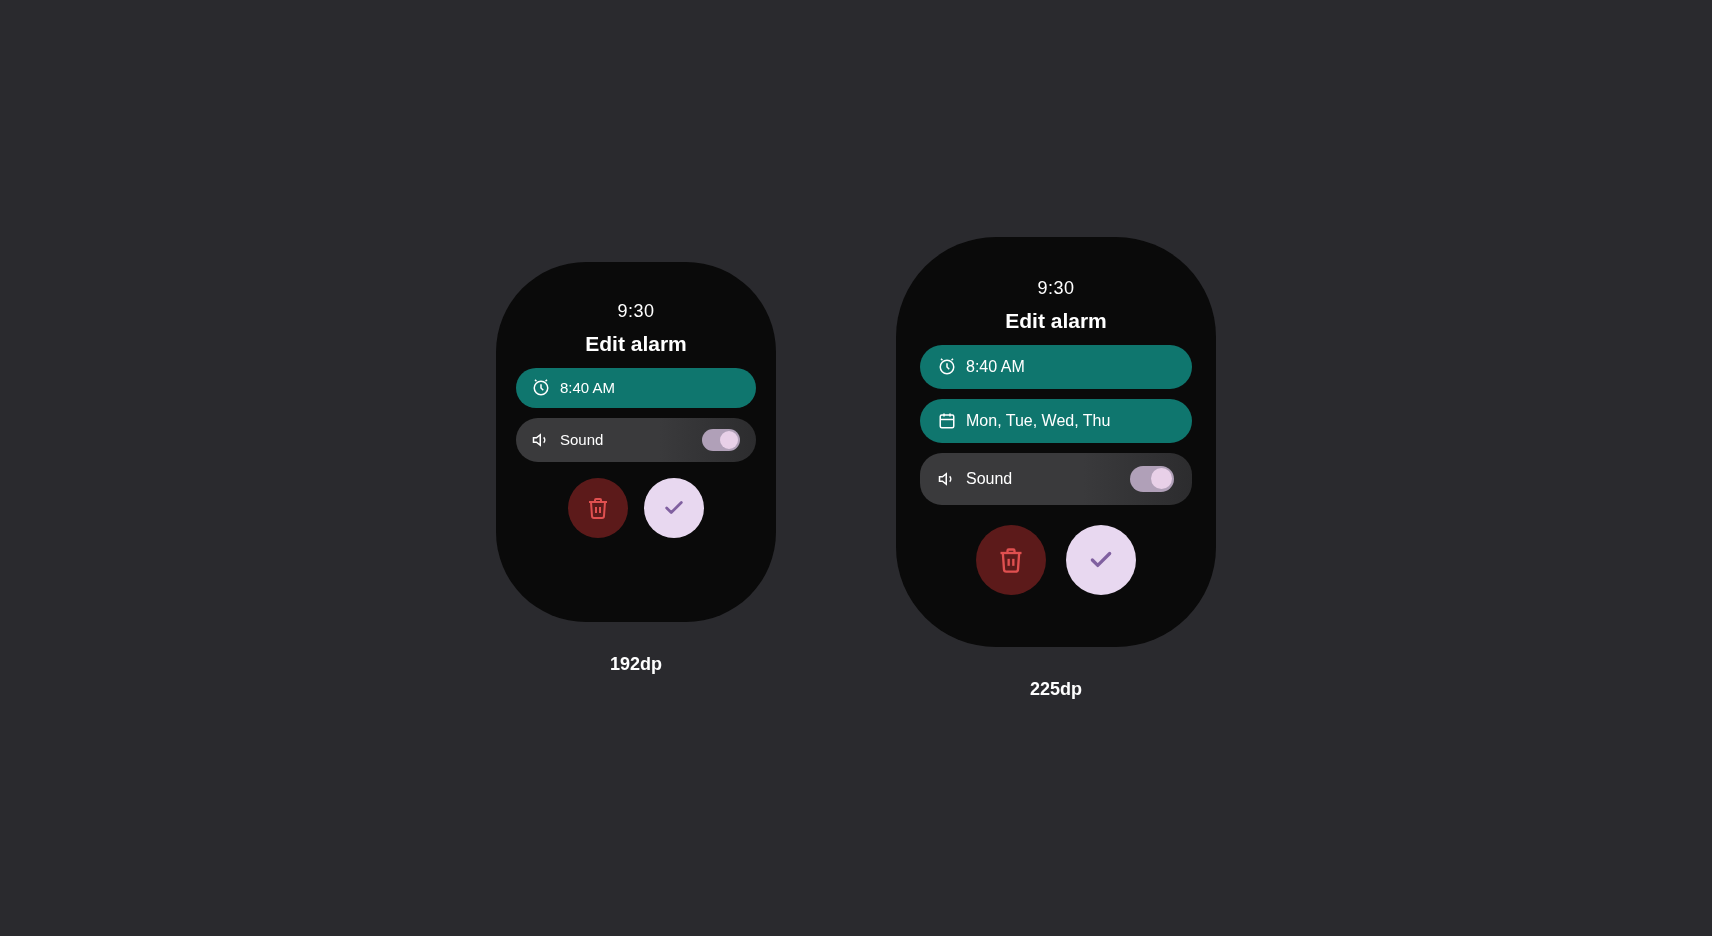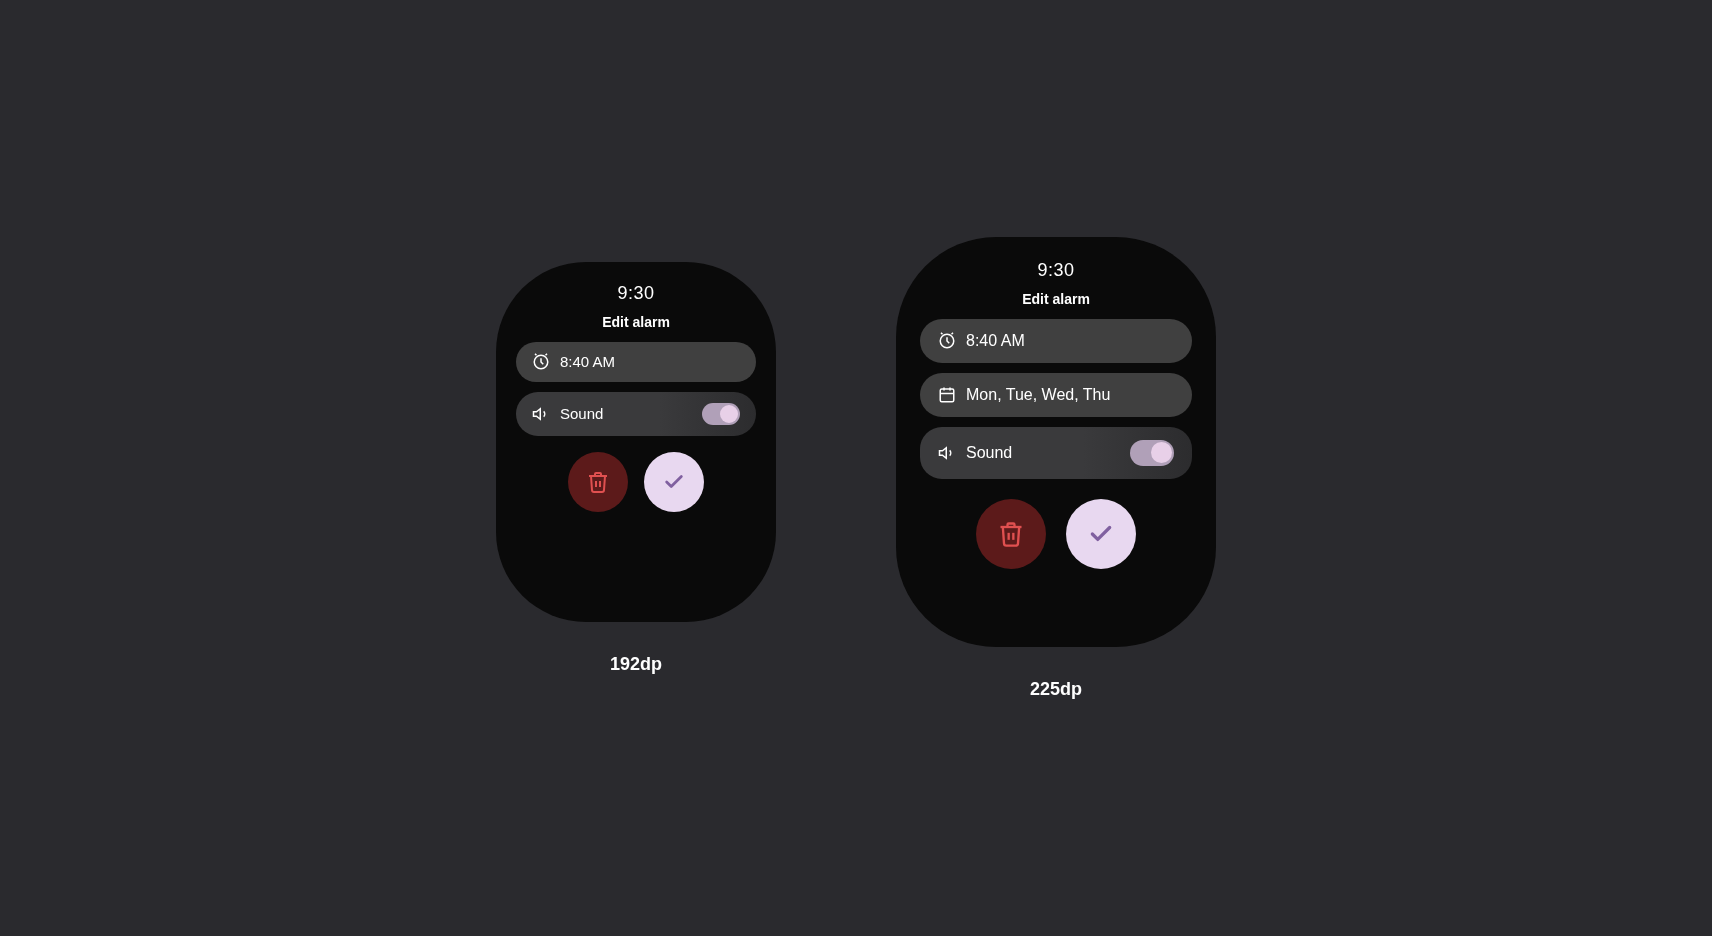--- a/index.html
+++ b/index.html
@@ -33,33 +33,33 @@
       padding: 20px 20px 24px;
       gap: 10px;
       position: relative;
     }
 
     .watch-time {
       color: #ffffff;
       font-size: 18px;
       font-weight: 400;
       letter-spacing: 0.5px;
-      margin-top: 1px;
+      margin-top: 19px;
     }
 
     .watch-title {
       color: #ffffff;
-      font-size: 14px;
+      font-size: 21px;
       font-weight: 600;
       margin-bottom: 2px;
     }
 
     .watch-row {
       width: 100%;
-      background: #404040;
+      background: #0f766e;
       border-radius: 22px;
       padding: 11px 16px;
       display: flex;
       align-items: center;
       gap: 10px;
       color: #ffffff;
       font-size: 15px;
       font-weight: 500;
     }
 

